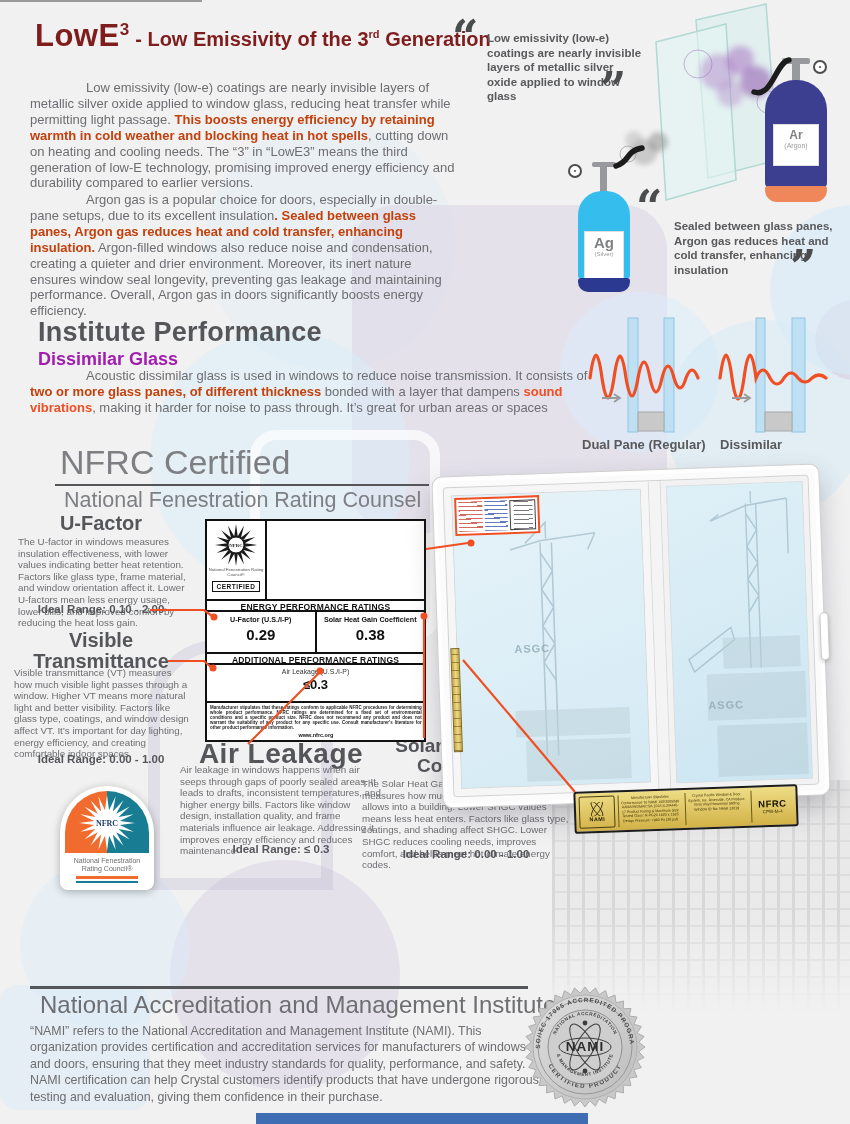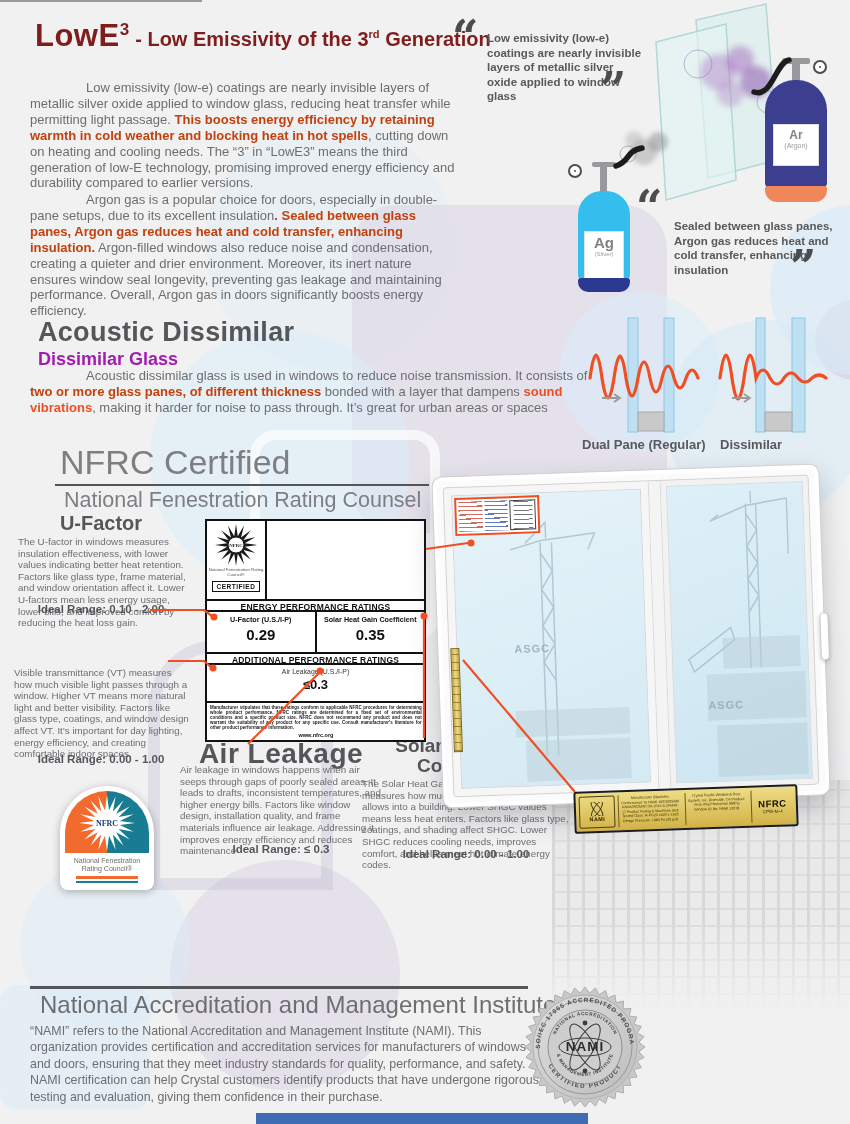--- a/index.html
+++ b/index.html
@@ -275,21 +275,21 @@
       </div>
     </div>
     <div class="cyl-base"></div>
   </div>
 
   <div class="q2-line"></div>
   <div class="t quote-mark q2-open">“</div>
   <div class="t q-text q2-text">Sealed between glass panes, Argon gas reduces heat and cold transfer, enhancing insulation</div>
   <div class="t quote-mark q2-close">”</div>
 
-  <div class="t ac-title">Acoustic Dissimilar</div>
+  <div class="t ac-title">Institute Performance</div>
   <div class="t ac-sub">Dissimilar Glass</div>
   <p class="t ac-para"><span>Acoustic dissimilar glass is used in windows to reduce noise transmission. It consists of </span><span class="bold">two or more glass panes, of different thickness</span><span> bonded with a layer that dampens </span><span class="accent">sound vibrations</span><span>, making it harder for noise to pass through. It’s great for urban areas or spaces</span></p>
 
   <svg class="deco" style="left:588px; top:316px; z-index:2;" width="252" height="120" viewBox="0 0 252 120">
 
     <rect x="40" y="2" width="10" height="114" fill="#bfe0f2" stroke="#8ec6e4"></rect>
     <rect x="76" y="2" width="10" height="114" fill="#bfe0f2" stroke="#8ec6e4"></rect>
     <rect x="50" y="96" width="26" height="19" fill="#c9c9c9" stroke="#a8a8a8"></rect>
     <path d="M2,62 q6,-46 12,0 q6,40 12,0 q6,-44 12,0 q6,36 12,0 q6,-32 12,0 q6,28 12,0 q6,-24 12,0 q6,20 12,0 q6,-16 12,0" fill="none" stroke="#f04e23" stroke-width="3.2" stroke-linecap="round"></path>
     <path d="M14,82 H30 M26,78 L32,82 L26,86" fill="none" stroke="#9a9a9a" stroke-width="1.8"></path>
@@ -304,20 +304,21 @@
   <div class="t wave-label wl2">Dissimilar</div>
 
   <div class="t sec-title nfrc-title">NFRC Certified</div>
   <div class="nfrc-rule"></div>
   <div class="t sec-title nfrc-sub">National Fenestration Rating Counsel</div>
 
   <div class="blk-h uf-h">U-Factor</div>
   <p class="blk-p uf-p">The U-factor in windows measures insulation effectiveness, with lower values indicating better heat retention. Factors like glass type, frame material, and window orientation affect it. Lower U-factors mean less energy usage, lower bills, and improved comfort by reducing the heat loss gain.</p>
   <div class="blk-i uf-i">Ideal Range: 0.10 - 2.00</div>
 
+  <div class="blk-h vt-h"><span>Visible</span><br><span>Transmittance</span></div>
   <p class="blk-p vt-p">Visible transmittance (VT) measures how much visible light passes through a window. Higher VT means more natural light and better visibility. Factors like glass type, coatings, and window design affect VT. It’s important for day lighting, energy efficiency, and creating comfortable indoor spaces.</p>
   <div class="blk-i vt-i">Ideal Range: 0.00 - 1.00</div>
 
   <div class="blk-h al-h">Air Leakage</div>
   <p class="blk-p al-p">Air leakage in windows happens when air seeps through gaps of poorly sealed areas. It leads to drafts, inconsistent temperatures, and higher energy bills. Factors like window design, installation quality, and frame materials influence air leakage. Addressing it improves energy efficiency and reduces maintenance</p>
   <div class="blk-i al-i">Ideal Range: ≤ 0.3</div>
 
   <div class="blk-h sh-h"><span>Solar Heat Gain</span><br><span>Coefficient</span></div>
   <p class="blk-p sh-p">The Solar Heat Gain Coefficient (SHGC) measures how much solar heat a window allows into a building. Lower SHGC values means less heat enters. Factors like glass type, coatings, and shading affect SHGC. Lower SHGC reduces cooling needs, improves comfort, and helps meet hot climate energy codes.</p>
   <div class="blk-i sh-i">Ideal Range: 0.00 - 1.00</div>
@@ -335,21 +336,21 @@
       </div>
     </div>
     <div class="cert-band">ENERGY PERFORMANCE RATINGS</div>
     <div class="cert-row cr1">
       <div class="cert-cell">
         <div class="cell-lab">U-Factor (U.S./I-P)</div>
         <div class="cell-val">0.29</div>
       </div>
       <div class="cert-cell">
         <div class="cell-lab">Solar Heat Gain Coefficient</div>
-        <div class="cell-val">0.35</div>
+        <div class="cell-val">0.38</div>
       </div>
     </div>
     <div class="cert-band">ADDITIONAL PERFORMANCE RATINGS</div>
     <div class="cert-row cr2">
       <div class="cert-cell">
         <div class="cell-lab light">Air Leakage (U.S./I-P)</div>
         <div class="cell-val sm">≤0.3</div>
       </div>
     </div>
     <div class="cert-fine">

